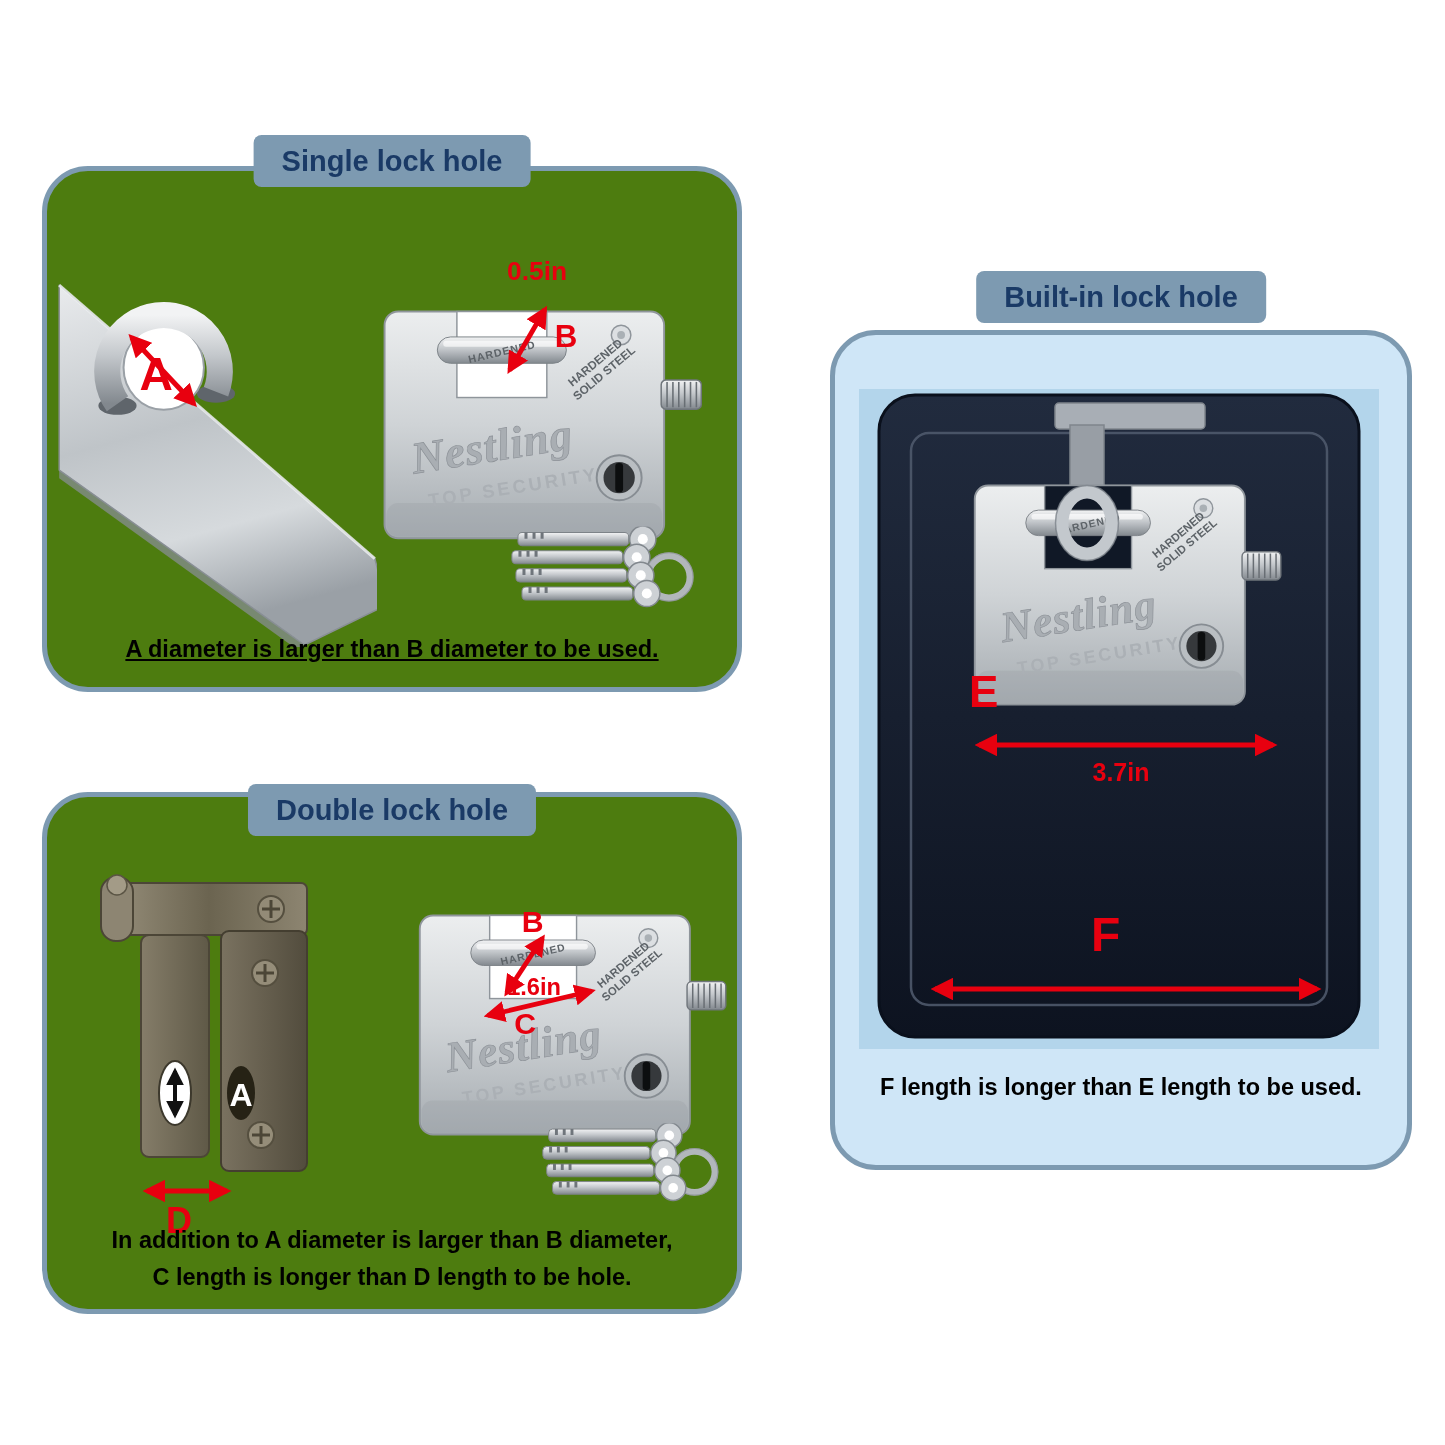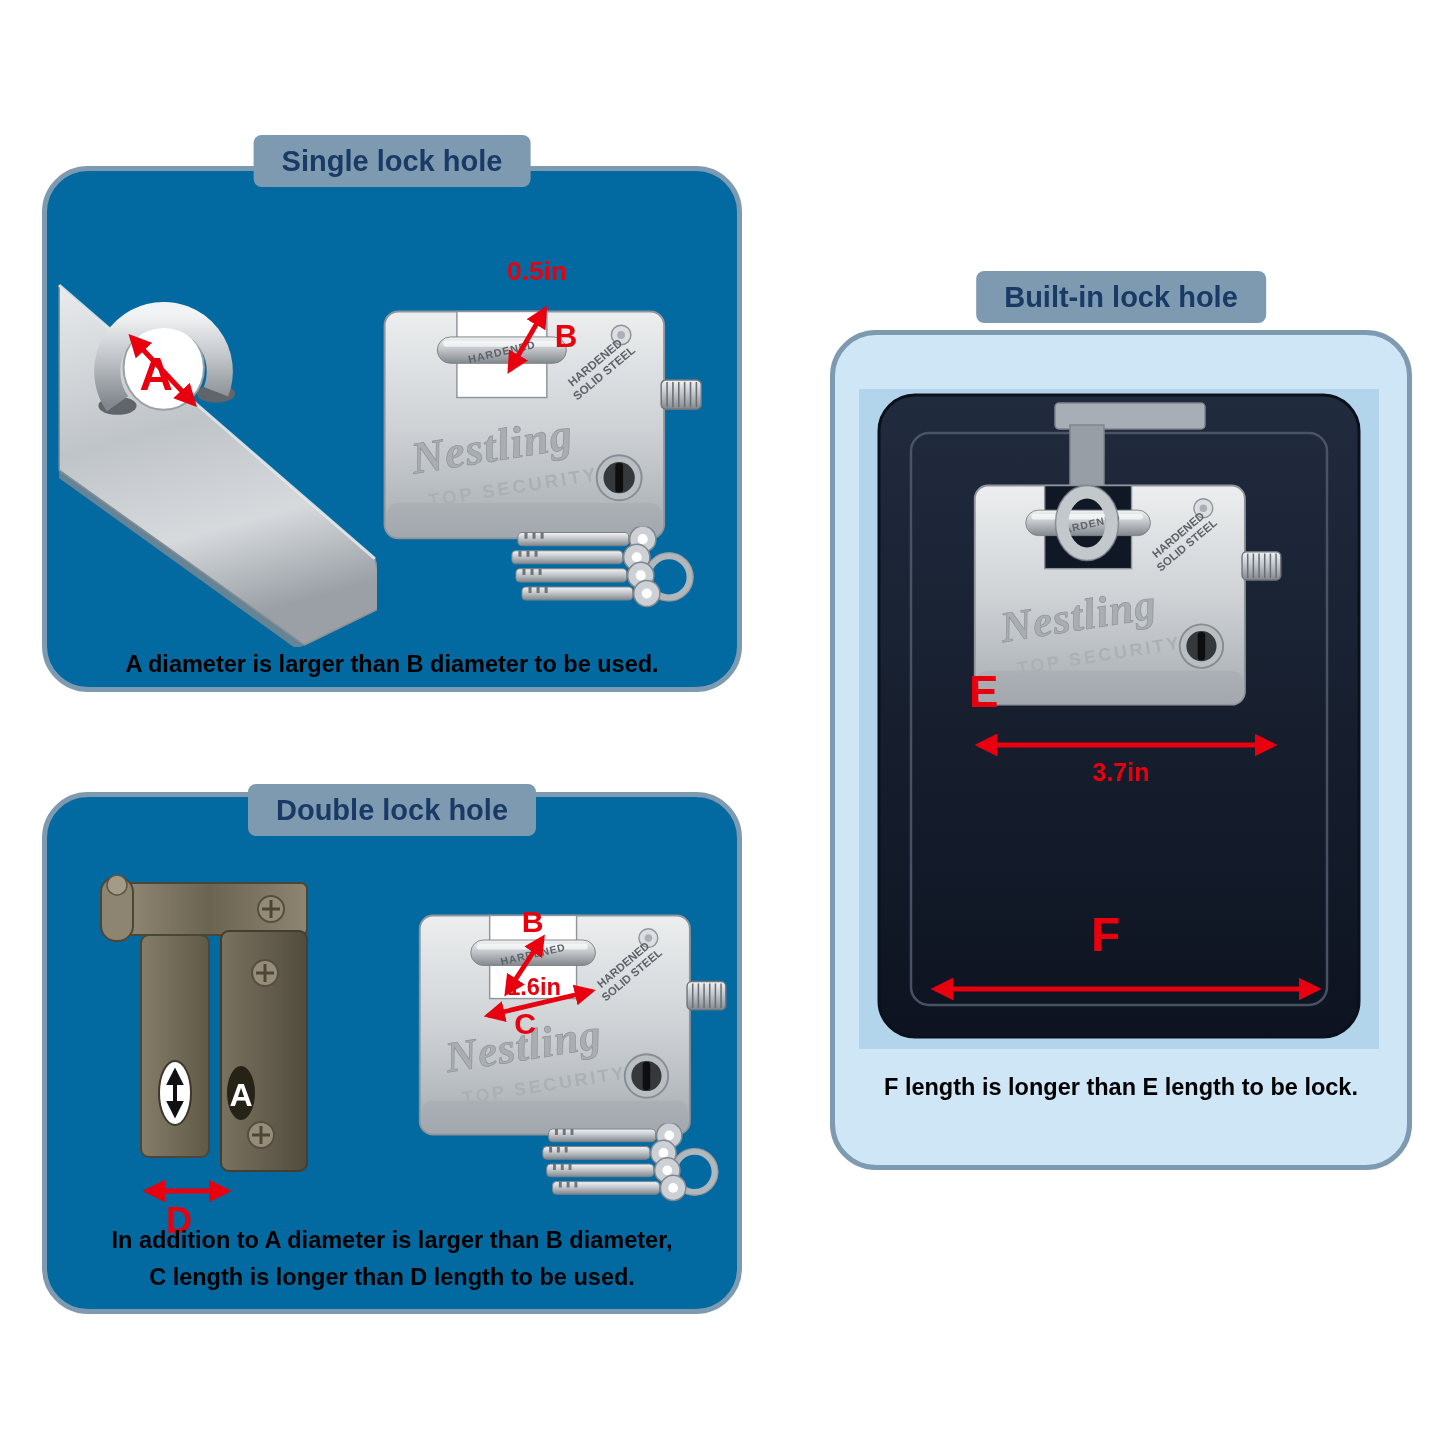--- a/index.html
+++ b/index.html
@@ -4,21 +4,21 @@
 <style>
   html,body{margin:0;padding:0;background:#ffffff;}
   .canvas{
     position:relative;width:1445px;height:1445px;background:#ffffff;
     font-family:"Liberation Sans",sans-serif;overflow:hidden;
   }
   .panel{
     position:absolute;
     border:5px solid var(--panel-border,#7d9ab1);
     border-radius:46px;
-    background:#0369a1;
+    background:#4d7c0f;
   }
   .badge{
     position:absolute;left:50%;transform:translateX(-50%);
     height:52px;padding:0 28px;
     background:var(--badge-bg,#7d9ab1);
     color:var(--badge-text,#1a3a66);
     font-size:29px;font-weight:bold;
     display:flex;align-items:center;justify-content:center;
     border-radius:8px;white-space:nowrap;z-index:3;
   }
@@ -181,21 +181,21 @@
     </svg>
 
     <svg class="illus" viewBox="0 0 360 400" style="left:316px;top:76px;width:352px;height:391px">
       <use href="#padlock-sym" x="0" y="40" width="360" height="270"></use>
       <use href="#keys-sym" x="148" y="286" width="196" height="103"></use>
       <text x="178" y="34" font-size="27" class="lblR" text-anchor="middle">0.5in</text>
       <line x1="186" y1="64" x2="150" y2="126" class="red-stroke" stroke-width="5" marker-start="url(#arrR)" marker-end="url(#arrR)"></line>
       <text x="196" y="102" font-size="32" class="lblR">B</text>
     </svg>
 
-    <div class="caption" style="bottom:3px;">A diameter is larger than B diameter to be used.</div>
+    <div class="caption" style="bottom:18px;text-decoration:underline;">A diameter is larger than B diameter to be used.</div>
   </section>
 
   <section class="panel" style="left:42px;top:792px;width:690px;height:512px;">
     <div class="badge" style="top:-36px;margin-top:23px;">
       <span>Double lock hole</span>
     </div>
 
     <svg class="illus" viewBox="0 0 300 400" style="left:48px;top:64px;width:300px;height:400px">
       <rect x="16" y="22" width="196" height="52" rx="6" fill="url(#gBronzeH)" stroke="#4c4637" stroke-width="2"></rect>
       <rect x="6" y="16" width="32" height="64" rx="15" fill="#8d8572" stroke="#4c4637" stroke-width="2"></rect>
@@ -230,21 +230,21 @@
       <use href="#keys-sym" x="148" y="286" width="196" height="103"></use>
       <text x="130" y="84" font-size="32" class="lblR">B</text>
       <line x1="152" y1="90" x2="114" y2="148" class="red-stroke" stroke-width="5" marker-start="url(#arrR)" marker-end="url(#arrR)"></line>
       <text x="143" y="150" font-size="25" class="lblR" text-anchor="middle">1.6in</text>
       <line x1="94" y1="172" x2="204" y2="146" class="red-stroke" stroke-width="5" marker-start="url(#arrR)" marker-end="url(#arrR)"></line>
       <text x="122" y="192" font-size="32" class="lblR">C</text>
     </svg>
 
     <div class="caption" style="bottom:12px;">
       <div>In addition to A diameter is larger than B diameter,</div>
-      <div>C length is longer than D length to be used.</div>
+      <div>C length is longer than D length to be hole.</div>
     </div>
   </section>
 
   <section class="panel" style="left:830px;top:330px;width:572px;height:830px;background:var(--panel3-bg,#cfe6f7);">
     <div class="badge" style="top:-64px;text-align:center;">
       <span>Built-in lock hole</span>
     </div>
 
     <svg class="illus" viewBox="0 0 520 660" style="left:24px;top:54px;width:520px;height:660px">
       <rect x="0" y="0" width="520" height="660" fill="#b3d5eb"></rect>
@@ -257,16 +257,16 @@
       </g>
       <ellipse cx="228" cy="134" rx="25" ry="31" fill="none" stroke="#c3c8cd" stroke-width="13"></ellipse>
       <ellipse cx="228" cy="134" rx="31.5" ry="37.5" fill="none" stroke="#7c828a" stroke-width="1.5" opacity="0.8"></ellipse>
       <text x="110" y="318" font-size="44" class="lblR">E</text>
       <line x1="120" y1="356" x2="414" y2="356" class="red-stroke" stroke-width="5" marker-start="url(#arrR)" marker-end="url(#arrR)"></line>
       <text x="262" y="392" font-size="25" class="lblR" text-anchor="middle">3.7in</text>
       <text x="232" y="562" font-size="48" class="lblR">F</text>
       <line x1="76" y1="600" x2="458" y2="600" class="red-stroke" stroke-width="5" marker-start="url(#arrR)" marker-end="url(#arrR)"></line>
     </svg>
 
-    <div class="caption" style="bottom:58px;">F length is longer than E length to be lock.</div>
+    <div class="caption" style="bottom:58px;">F length is longer than E length to be used.</div>
   </section>
 
 </div>
 
 </body></html>

